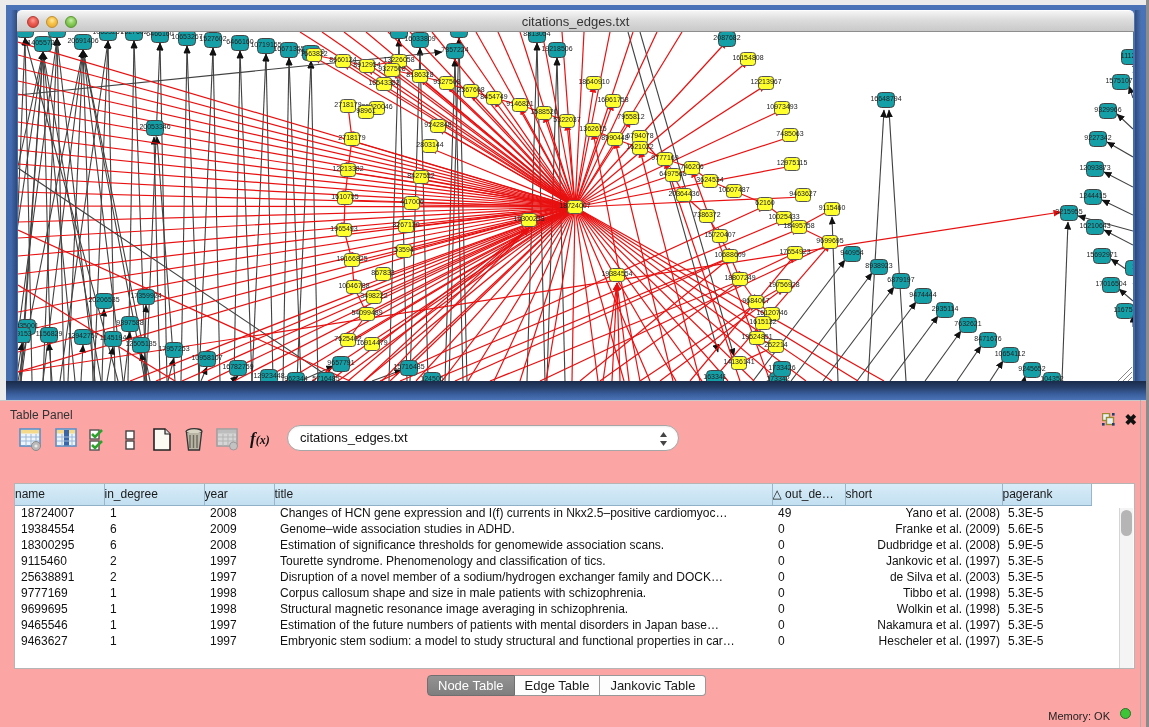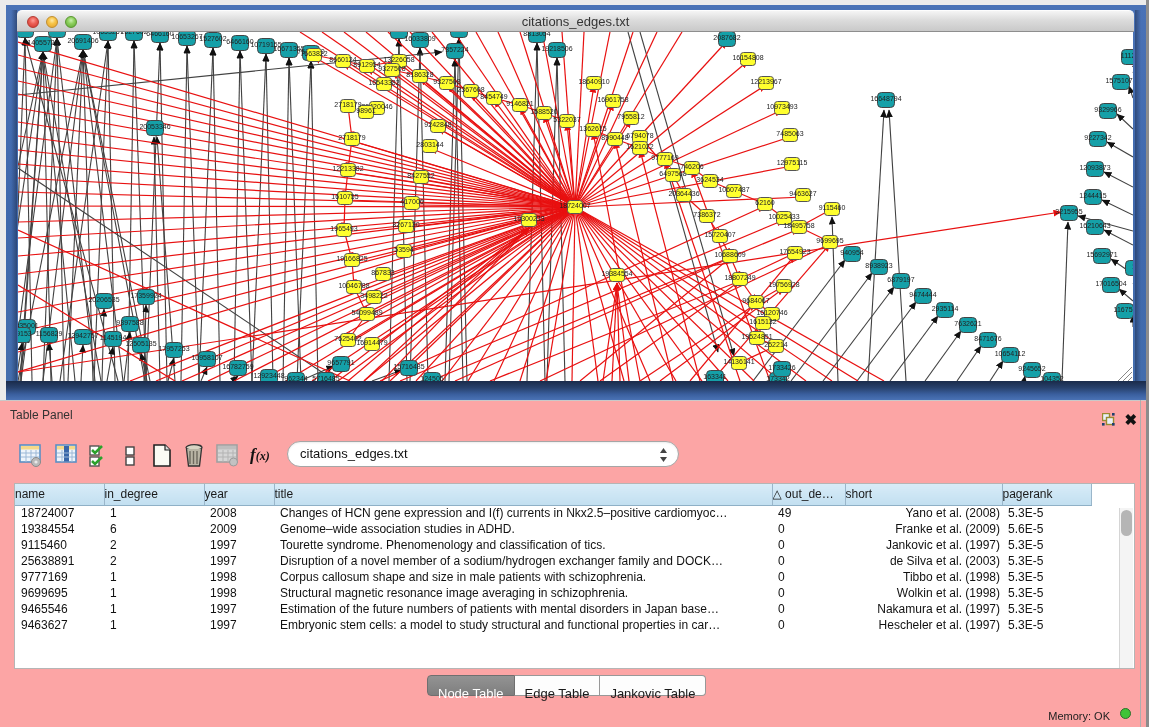--- a/index.html
+++ b/index.html
@@ -16,40 +16,40 @@
 .tl{position:absolute;top:4.5px;width:12px;height:12px;border-radius:50%}
 #tlr{left:10px;background:radial-gradient(circle at 50% 35%,#ff9d96 0%,#ec6157 40%,#d0342a 100%);border:1px solid #b43a31}
 #tly{left:29px;background:radial-gradient(circle at 50% 35%,#ffe9a8 0%,#f7c548 40%,#e4a02c 100%);border:1px solid #c08e2e}
 #tlg{left:48px;background:radial-gradient(circle at 50% 35%,#c8f0b0 0%,#8ed05e 40%,#5da735 100%);border:1px solid #59962f}
 #canvas{position:absolute;left:18px;top:32px;width:1115px;height:349px;background:#fff}
 #winshadow{position:absolute;left:6px;top:381px;width:1140px;height:19px;background:linear-gradient(180deg,#1a2b4a 0%,#27406b 35%,#3a5f9e 70%,#4a72b5 100%)}
 #panel{position:absolute;left:0;top:400px;width:1146px;height:395px;background:#fca5a5;border-top:1px solid #c9c9c9}
 #ptitle{position:absolute;left:10px;top:7px;font-size:12px;color:#333}
 #pclose{position:absolute;right:9px;top:10px;font-size:15px;color:#111;font-weight:bold}
 #pfloat{position:absolute;right:31px;top:12px;width:13px;height:13px}
-#toolbar{position:absolute;left:0;top:32px;height:46px;width:100%}
+#toolbar{position:absolute;left:0;top:16px;height:46px;width:100%}
 .ticon{position:absolute;top:10px}
 #combo{position:absolute;left:287px;top:8px;width:392px;height:26px;background:#fff;
  border:1px solid #a6a6a6;border-radius:13px;font-size:13px;color:#111;line-height:24px;
  padding-left:12px;box-shadow:inset 0 1px 2px rgba(0,0,0,.08)}
 #tablewrap{position:absolute;left:14px;top:82px;width:1121px;height:186px;background:#fff;
  border:1px solid #b5b5b5}
 table{border-collapse:collapse;table-layout:fixed;width:1076px;font-size:12px;color:#111}
 col.c1{width:89px}col.c2{width:100px}col.c3{width:70px}col.c4{width:498px}
 col.c5{width:73px}col.c6{width:157px}col.c7{width:89px}
 thead td{background:linear-gradient(180deg,#d8ecf8,#c2dff0);border-right:1px solid #9ab6ca;
  border-bottom:1px solid #8fb0c6;text-align:left;height:21px;font-size:12px;color:#1a1a1a;
  overflow:hidden;white-space:nowrap}
 tbody td{height:16px;padding:0 2px 0 6px;overflow:hidden;white-space:nowrap}
 tbody td.c6{text-align:right}
 #vscroll{position:absolute;right:1px;top:24px;width:14px;height:160px;background:#f4f4f4;border-left:1px solid #d5d5d5}
 #vthumb{position:absolute;left:1px;top:2px;width:11px;height:26px;background:#b5b5b5;border-radius:6px}
 #tabs{position:absolute;left:427px;top:274px;height:21px;display:flex;font-size:13px}
 .tab{border:1px solid #989898;border-left:none;background:#fdfdfd;color:#1a1a1a;
- padding:8px 10px;line-height:19px}
+ padding:0 10px;line-height:19px}
 .tab.sel{background:linear-gradient(180deg,#939393,#7e7e7e);color:#fff;border:1px solid #6f6f6f;
  border-radius:4px 0 0 4px}
 .tab.last{border-radius:0 4px 4px 0}
 #memory{position:absolute;right:36px;top:309px;font-size:11px;color:#222}
 #pright{position:absolute;left:1140px;top:400px;width:1px;height:327px;background:#adadad}
 #memdot{position:absolute;right:15px;top:307px;width:11px;height:11px;border-radius:50%;
  background:#3ec437;border:1px solid #2c6e2c}
 </style></head>
 <body>
 <div id="root">
@@ -727,20 +727,29 @@
             <tr>
               <td class="c1">19384554</td>
               <td class="c2">6</td>
               <td class="c3">2009</td>
               <td class="c4">Genome–wide association studies in ADHD.</td>
               <td class="c5">0</td>
               <td class="c6">Franke et al. (2009)</td>
               <td class="c7">5.6E-5</td>
             </tr>
             <tr>
+              <td class="c1">18300295</td>
+              <td class="c2">6</td>
+              <td class="c3">2008</td>
+              <td class="c4">Estimation of significance thresholds for genomewide association scans.</td>
+              <td class="c5">0</td>
+              <td class="c6">Dudbridge et al. (2008)</td>
+              <td class="c7">5.9E-5</td>
+            </tr>
+            <tr>
               <td class="c1">9115460</td>
               <td class="c2">2</td>
               <td class="c3">1997</td>
               <td class="c4">Tourette syndrome. Phenomenology and classification of tics.</td>
               <td class="c5">0</td>
               <td class="c6">Jankovic et al. (1997)</td>
               <td class="c7">5.3E-5</td>
             </tr>
             <tr>
               <td class="c1">25638891</td>
@@ -775,21 +784,21 @@
               <td class="c3">1997</td>
               <td class="c4">Estimation of the future numbers of patients with mental disorders in Japan base…</td>
               <td class="c5">0</td>
               <td class="c6">Nakamura et al. (1997)</td>
               <td class="c7">5.3E-5</td>
             </tr>
             <tr>
               <td class="c1">9463627</td>
               <td class="c2">1</td>
               <td class="c3">1997</td>
-              <td class="c4">Embryonic stem cells: a model to study structural and functional properties in car…</td>
+              <td class="c4">Embryonic stem sodium: a model to study structural and functional properties in car…</td>
               <td class="c5">0</td>
               <td class="c6">Hescheler et al. (1997)</td>
               <td class="c7">5.3E-5</td>
             </tr>
           </tbody>
     </table>
     <div id="vscroll">
           <div id="vthumb"></div>
         </div>
   </div>

